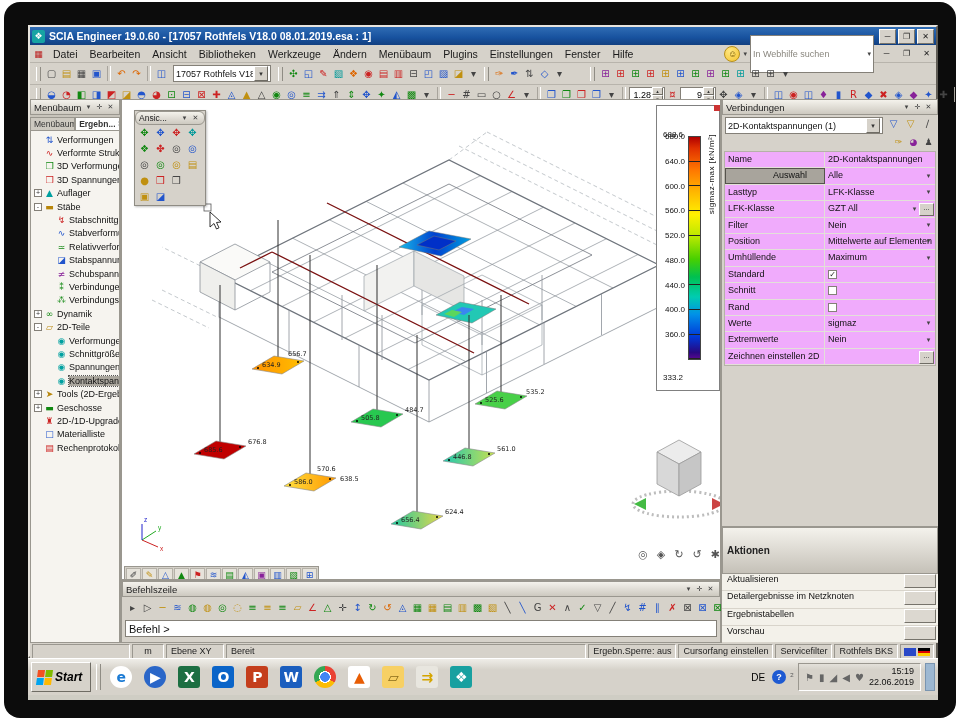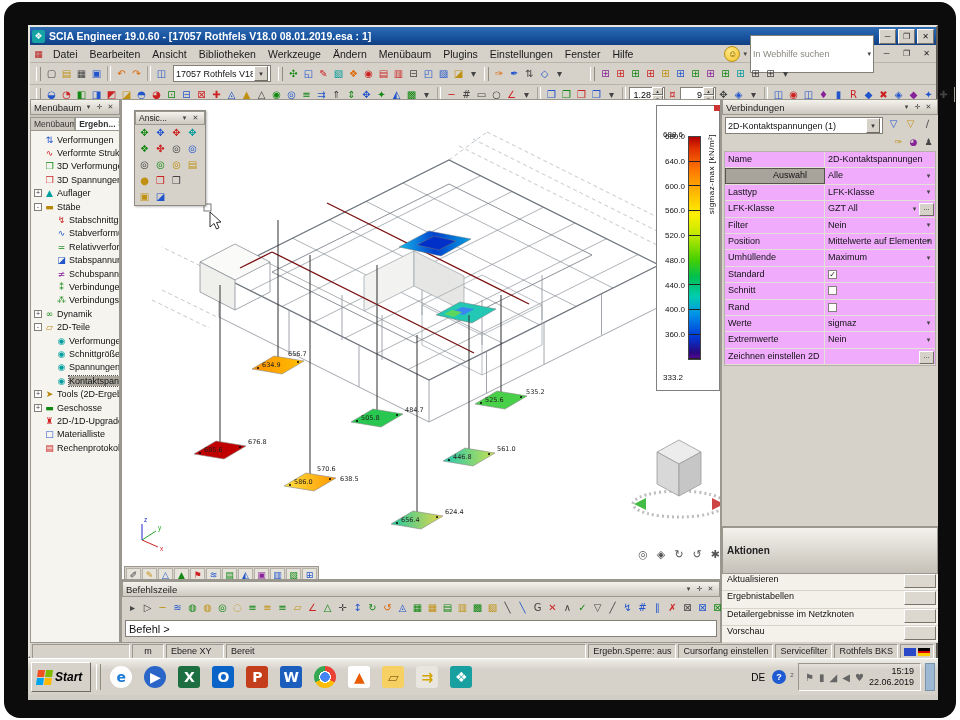--- a/index.html
+++ b/index.html
@@ -78,21 +78,21 @@
   .trow[data-sel="true"] .tlabel{background:#aaa69d;outline:1px dotted #555;}
 
   
   .center{width:600px;flex:none;display:flex;flex-direction:column;}
   .viewport{position:relative;width:600px;height:481px;background:#fff;border:1px solid #9a978f;box-sizing:border-box;overflow:hidden;}
   .viewport svg{position:absolute;left:0;top:0;}
 
   
   .palette{position:absolute;left:12px;top:10px;width:70px;background:#d6d2ca;border:1px solid #8f8c84;
        box-shadow:1px 1px 2px rgba(0,0,0,.25);}
-  .palette .panel-h{height:12px;font-size:8.5px;}
+  .palette .panel-h{height:12px;font-size:8.5px;border-radius:6px;}
   .pal-row{display:flex;padding:1px 2px;gap:1px;}
 
   
   .legend{position:absolute;left:534px;top:5px;width:62px;height:284px;background:#fff;border:1px solid #808080;}
   .legend::after{content:"";position:absolute;right:-1px;top:-1px;width:6px;height:6px;background:#c33;}
   .lg-num{position:absolute;font-size:8px;color:#111;margin-top:16px;}
   .lg-ticks{position:absolute;left:2px;top:27px;height:206px;width:26px;display:flex;flex-direction:column;
        justify-content:space-between;align-items:flex-end;}
   .lg-ticks div{font-size:8px;color:#111;height:8px;line-height:8px;}
   .lg-bar{position:absolute;left:31px;top:30px;width:11px;height:222px;border:1px solid #444;
@@ -1111,26 +1111,26 @@
         <div class="actions">
           <div class="act-h">Aktionen</div>
           <div>
 
               <div class="act-row">
                 <span class="al">Aktualisieren</span>
                 <span class="act-more"></span>
               </div>
 
               <div class="act-row">
-                <span class="al">Ergebnistabellen</span>
+                <span class="al">Detailergebnisse im Netzknoten</span>
                 <span class="act-more"></span>
               </div>
 
               <div class="act-row">
-                <span class="al">Detailergebnisse im Netzknoten</span>
+                <span class="al">Ergebnistabellen</span>
                 <span class="act-more"></span>
               </div>
 
               <div class="act-row">
                 <span class="al">Vorschau</span>
                 <span class="act-more"></span>
               </div>
             </div>
         </div>
       </div>

